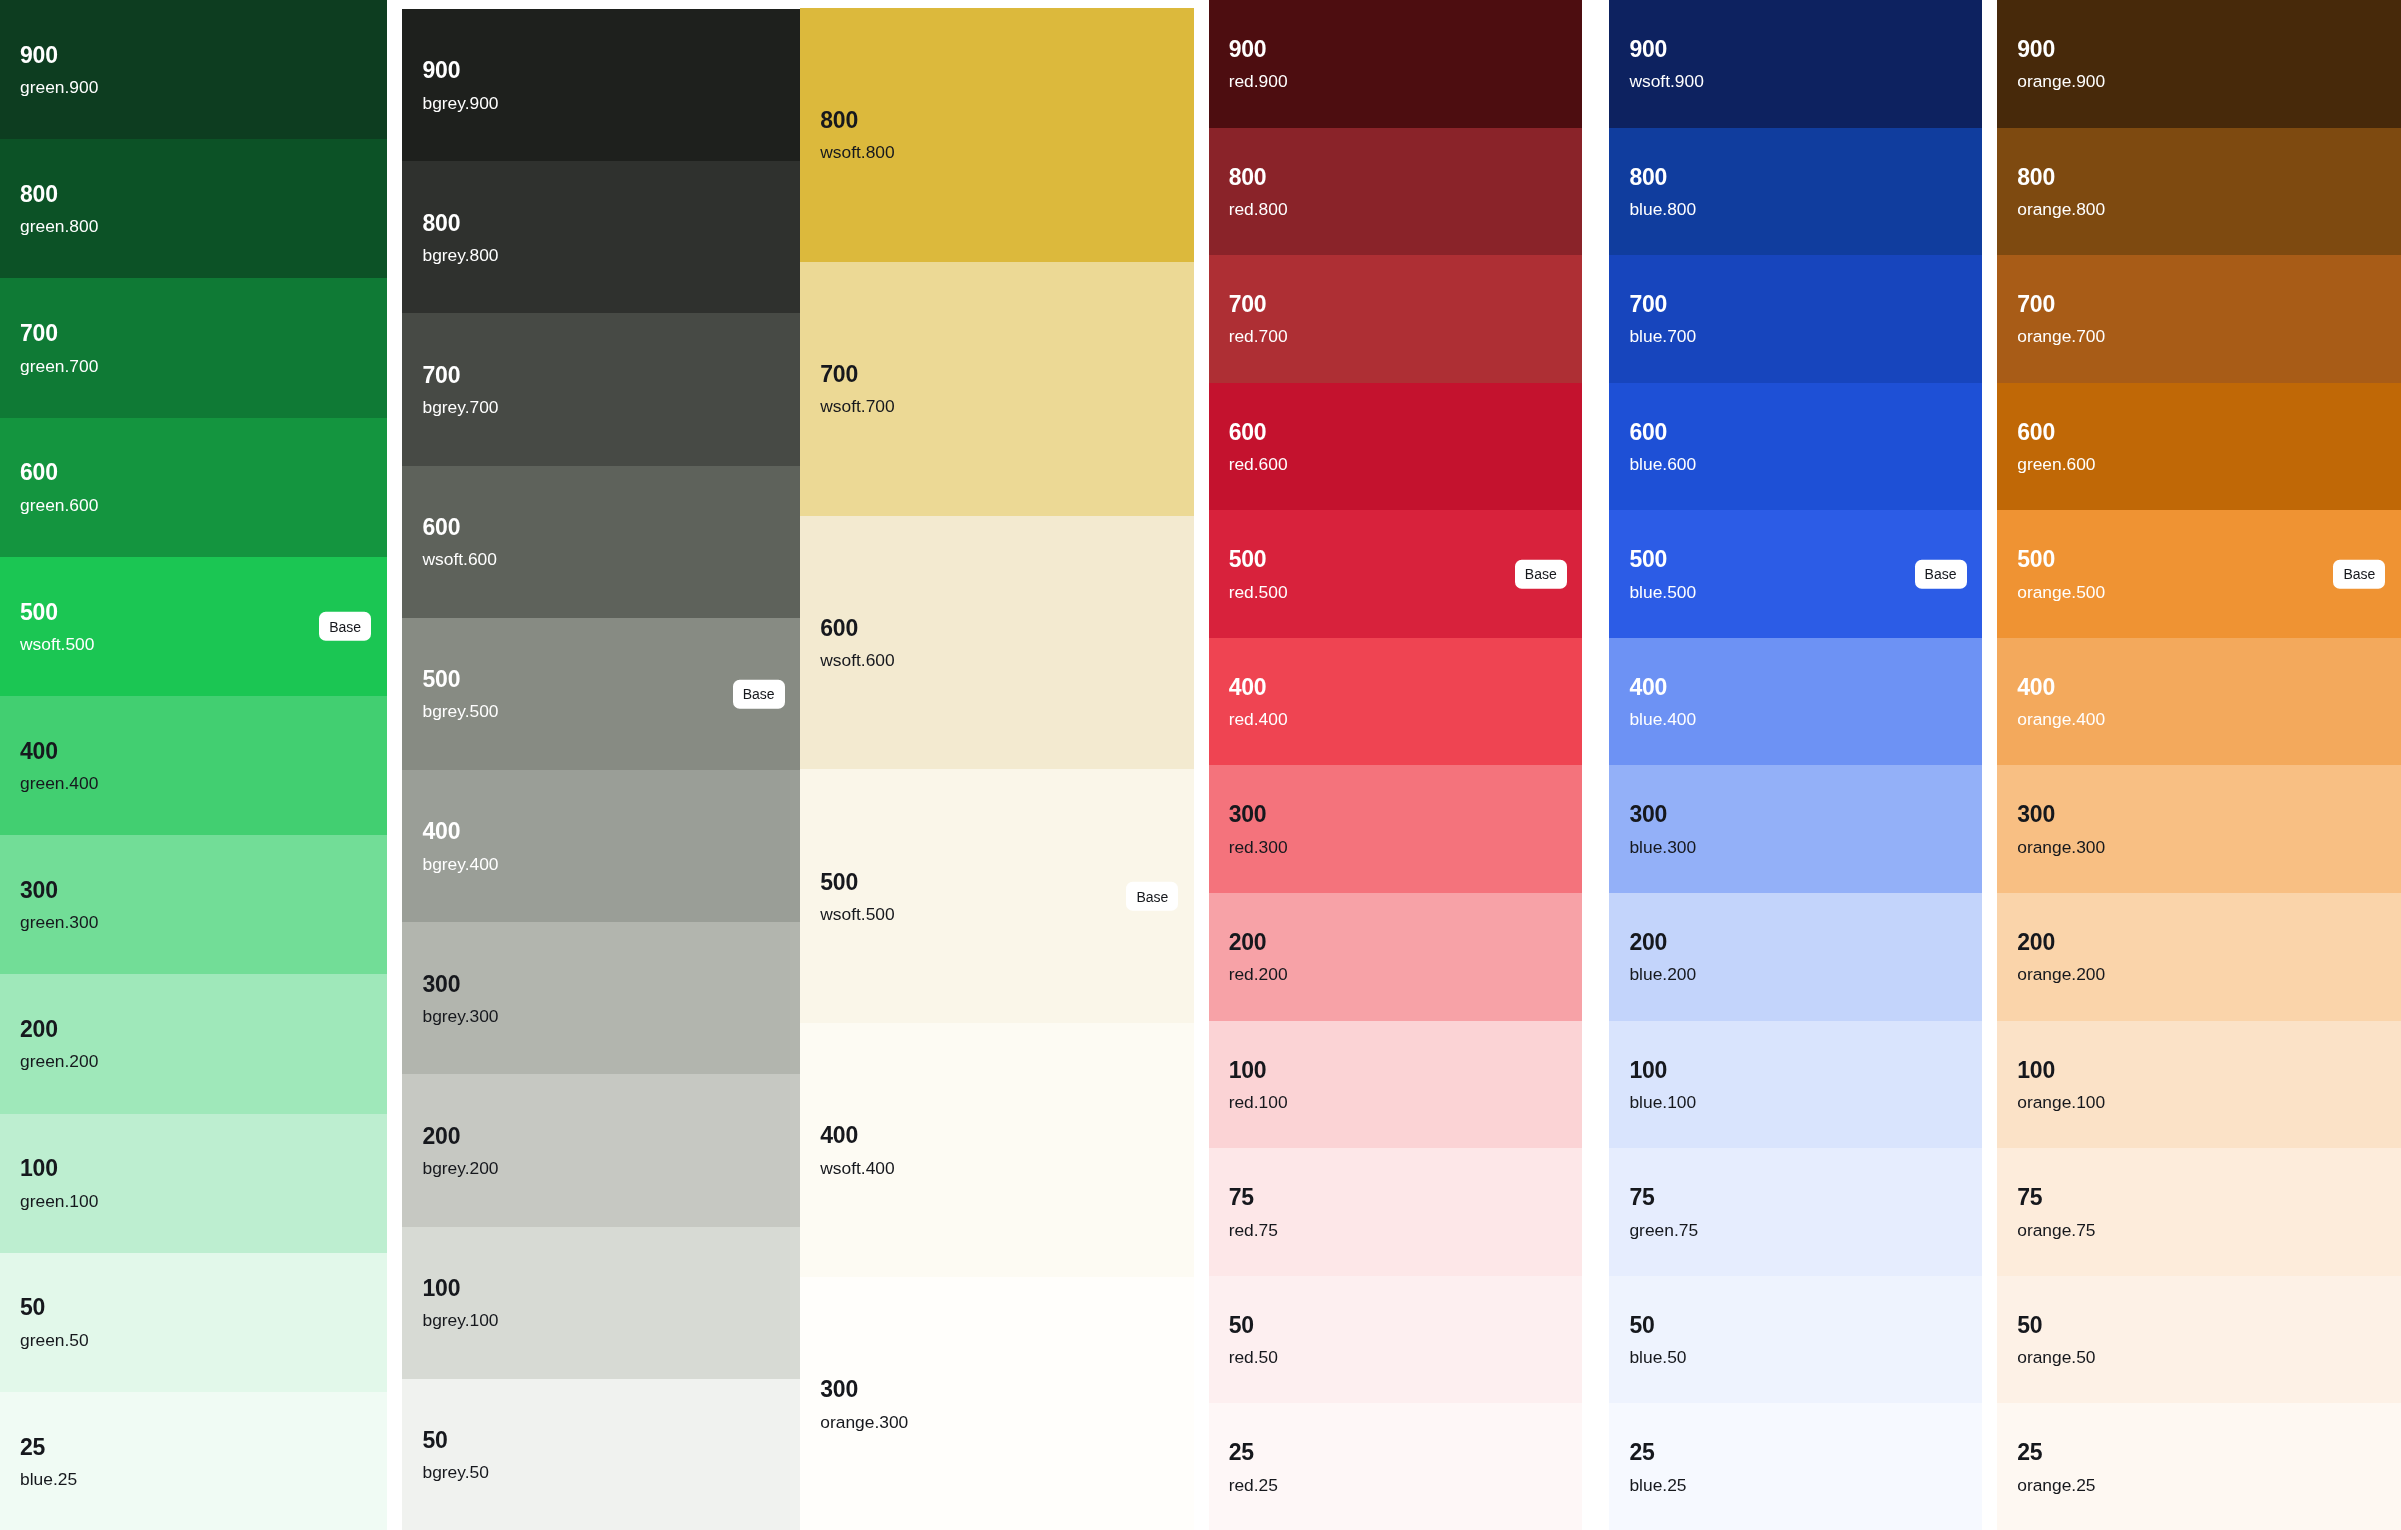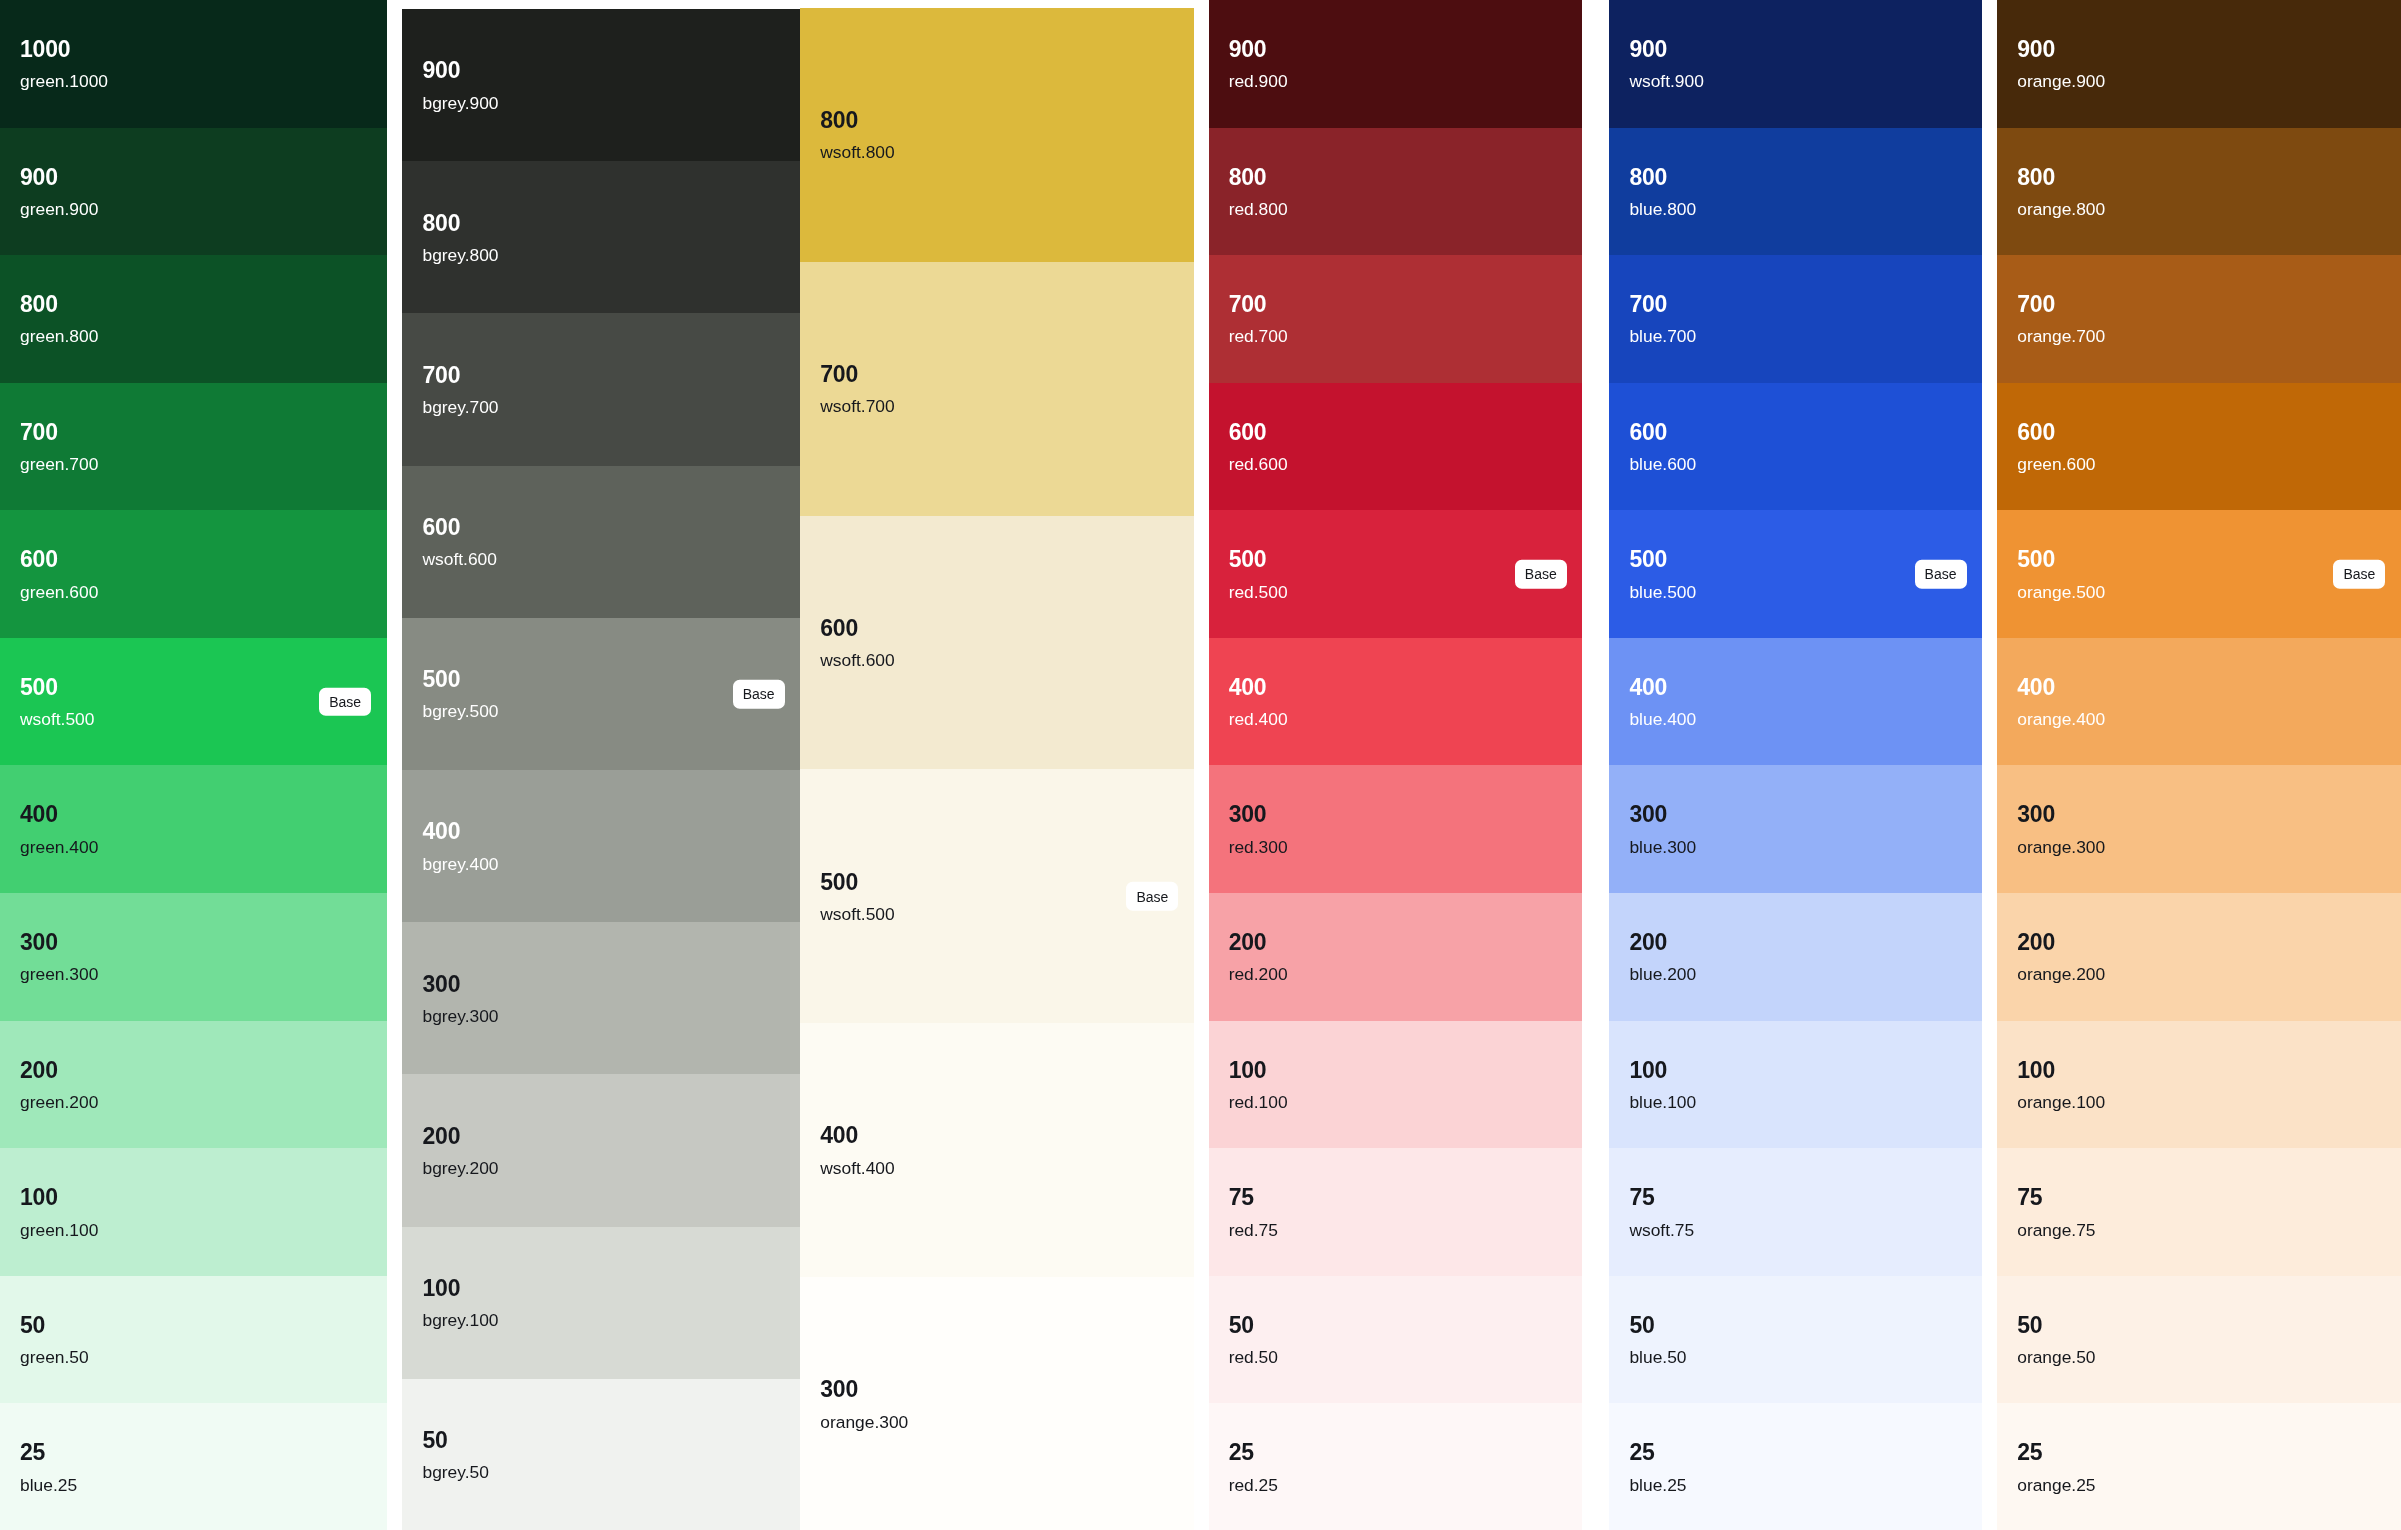--- a/index.html
+++ b/index.html
@@ -71,24 +71,20 @@
     white-space:nowrap;
   }
   .txt-light{color:#ffffff;}
   .txt-dark{color:#16181d;}
 </style>
 </head>
 <body>
 
 <div id="palette">
     <div class="column col-green">
-      <div class="swatch" style="background: rgb(7, 41, 26);">
-        <div class="step txt-light">1000</div>
-        <div class="token txt-light">green.1000</div>
-      </div>
       <div class="swatch" style="background: rgb(13, 61, 32);">
         <div class="step txt-light">900</div>
         <div class="token txt-light">green.900</div>
       </div>
       <div class="swatch" style="background: rgb(12, 82, 38);">
         <div class="step txt-light">800</div>
         <div class="token txt-light">green.800</div>
       </div>
       <div class="swatch" style="background: rgb(15, 122, 53);">
         <div class="step txt-light">700</div>
@@ -284,21 +280,21 @@
       <div class="swatch" style="background: rgb(195, 212, 251);">
         <div class="step txt-dark">200</div>
         <div class="token txt-dark">blue.200</div>
       </div>
       <div class="swatch" style="background: rgb(217, 228, 253);">
         <div class="step txt-dark">100</div>
         <div class="token txt-dark">blue.100</div>
       </div>
       <div class="swatch" style="background: rgb(230, 237, 254);">
         <div class="step txt-dark">75</div>
-        <div class="token txt-dark">wsoft.75</div>
+        <div class="token txt-dark">green.75</div>
       </div>
       <div class="swatch" style="background: rgb(238, 243, 254);">
         <div class="step txt-dark">50</div>
         <div class="token txt-dark">blue.50</div>
       </div>
       <div class="swatch" style="background: rgb(246, 249, 255);">
         <div class="step txt-dark">25</div>
         <div class="token txt-dark">blue.25</div>
       </div>
     </div>

